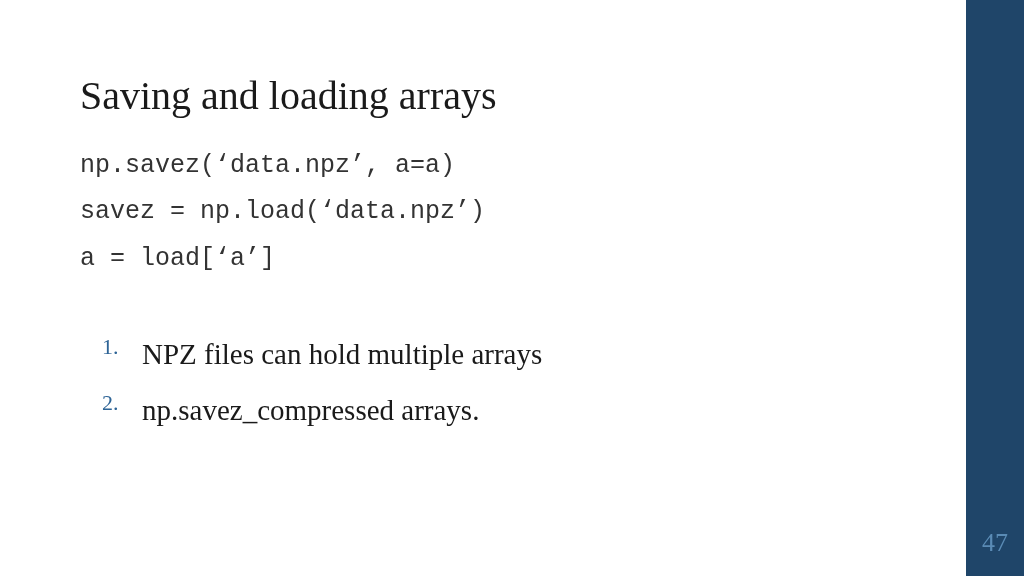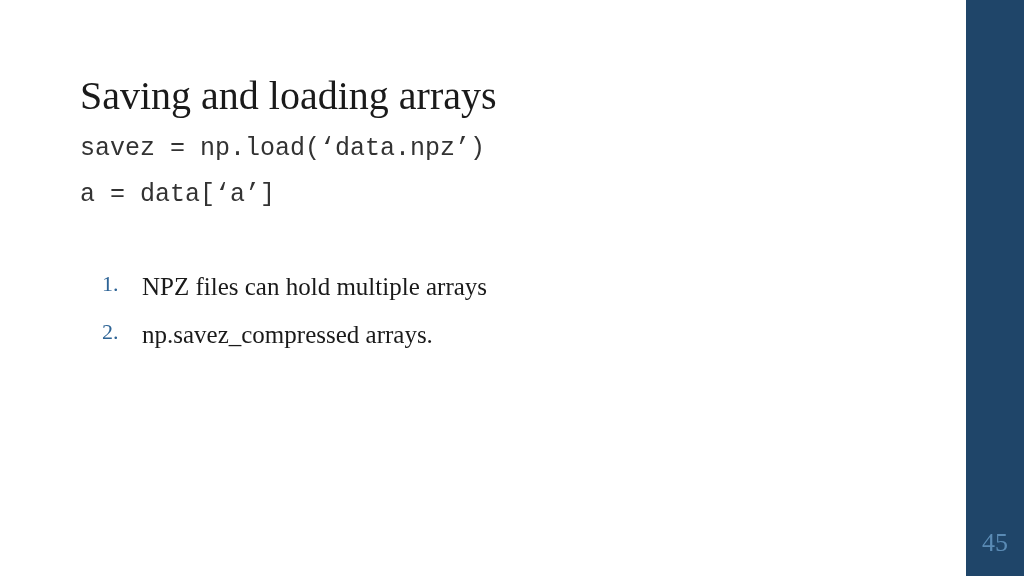--- a/index.html
+++ b/index.html
@@ -33,39 +33,39 @@
       font-family: Georgia, serif;
     }
     .content {
       padding: 72px 80px 0 80px;
       width: 960px;
     }
     .title {
       font-size: 40px;
       font-weight: normal;
       color: #1a1a1a;
-      margin-bottom: 7px;
+      margin-bottom: 24px;
       font-family: Georgia, 'Times New Roman', serif;
     }
     .code-line {
       font-family: 'Courier New', Courier, monospace;
       font-size: 25px;
       color: #333333;
       line-height: 1.85;
     }
     .code-block {
       margin-bottom: 44px;
     }
     .list {
       list-style: none;
       counter-reset: item;
     }
     .list-item {
       counter-increment: item;
-      font-size: 25px;
+      font-size: 29px;
       color: #1a1a1a;
       line-height: 1.95;
       padding-left: 62px;
       position: relative;
       font-family: Georgia, 'Times New Roman', serif;
     }
     .list-item::before {
       content: counter(item) ".";
       position: absolute;
       left: 22px;
@@ -73,24 +73,25 @@
       font-size: 22px;
       font-family: Georgia, serif;
     }
   </style>
 </head>
 <body>
 
 <div class="content">
   <h1 class="title">Saving and loading arrays</h1>
   <div class="code-block">
+    <div class="code-line">np.savez(‘data.npz’, a=a)</div>
     <div class="code-line">savez = np.load(‘data.npz’)</div>
-    <div class="code-line">a = data[‘a’]</div>
+    <div class="code-line">a = load[‘a’]</div>
   </div>
   <ol class="list">
     <li class="list-item">NPZ files can hold multiple arrays</li>
     <li class="list-item">np.savez_compressed arrays.</li>
   </ol>
 </div>
 
 <div class="sidebar">
-  <div class="page-number">45</div>
+  <div class="page-number">47</div>
 </div>
 
 </body></html>

